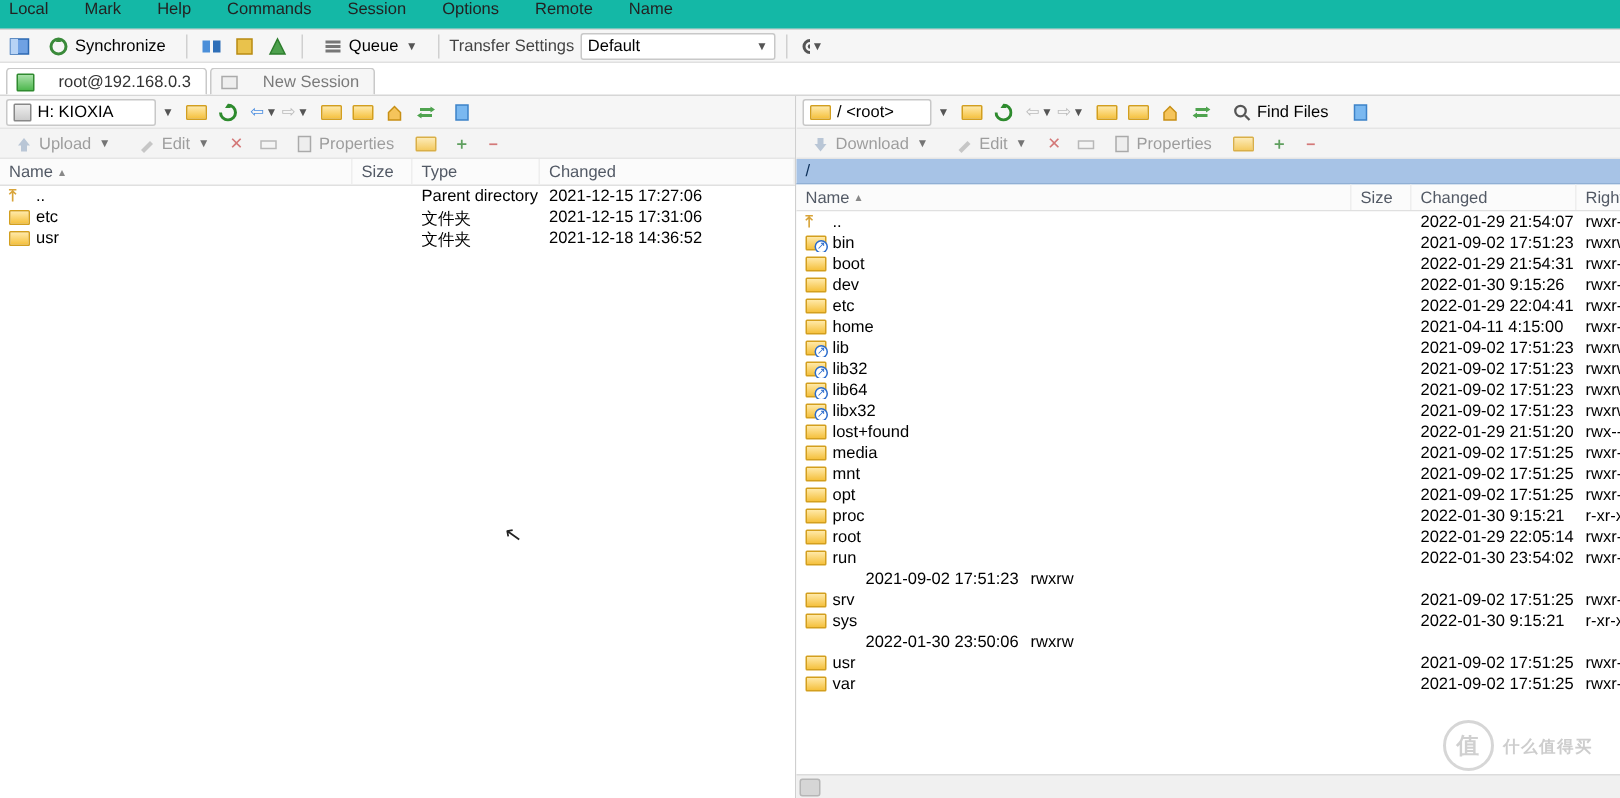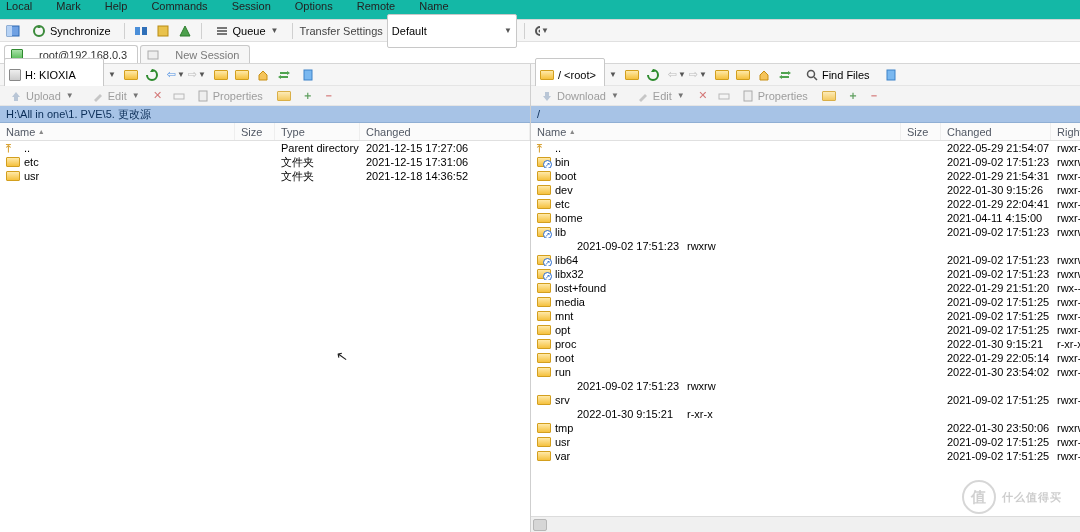--- a/index.html
+++ b/index.html
@@ -7,21 +7,21 @@
 
   
   .menu { background: #14b8a6; border-bottom: 1px solid #d6d6d6; height: 20px; display: flex; align-items: flex-start; padding: 0 6px; gap: 24px; }
   .menu span { color: #222; }
 
   
   .tbar { background: #f6f6f6; border-bottom: 1px solid #e0e0e0; height: 22px; display: flex; align-items: center; padding: 0 4px; gap: 4px; }
   .tbar .sep { width: 1px; height: 16px; background: #d0d0d0; margin: 0 3px; }
   .ibtn { width: 18px; height: 18px; display: flex; align-items: center; justify-content: center; border: 1px solid transparent; border-radius: 2px; }
   .tbtn { display: flex; align-items: center; gap: 4px; padding: 1px 5px; border: 1px solid transparent; border-radius: 2px; height: 18px; }
-  .combo { border: 1px solid #c8c8c8; background: #fff; height: 18px; padding: 16px 4px; display: flex; align-items: center; gap: 4px; border-radius: 2px; }
+  .combo { border: 1px solid #c8c8c8; background: #fff; height: 18px; padding: 0 4px; display: flex; align-items: center; gap: 4px; border-radius: 2px; }
   .drop { color: #555; font-size: 8px; margin-left: 1px; }
 
   
   .sessionrow { background: #fff; border-bottom: 1px solid #d6d6d6; height: 22px; display: flex; align-items: flex-end; padding: 0 4px; gap: 2px; }
   .tab { background: #fff; border: 1px solid #c9c9c9; border-bottom: none; border-radius: 3px 3px 0 0; padding: 2px 10px 2px 6px; display: flex; align-items: center; gap: 16px; color: #333; height: 18px; }
   .tab.dim { color: #7a7a7a; background: #f6f6f6; }
 
   
   .panes { display: flex; height: calc(532px - 20px - 22px - 22px); }
   .pane { display: flex; flex-direction: column; border-right: 1px solid #cfcfcf; background: #fff; }
@@ -231,21 +231,20 @@
           <span>Properties</span>
         </div>
       <div class="sep"></div>
       <div class="ibtn">
           <span class="ic ic-fld"></span>
         </div>
       <div class="sep"></div>
       <div class="ibtn" style="color:#3a8a3a;font-weight:bold;">＋</div>
       <div class="ibtn" style="color:#cc5a5a;font-weight:bold;">－</div>
     </div>
-    <div class="bcrumb">H:\All in one\1. PVE\5. 更改源</div>
     <div class="listhead">
       <div class="c-name">
           <span>Name</span>
           <span class="sortarrow">▴</span>
         </div>
       <div class="c-size">Size</div>
       <div class="c-type">Type</div>
       <div class="c-chg">Changed</div>
     </div>
     <div class="list" id="left-list">
@@ -274,21 +273,21 @@
           </div>
           <div class="c-size"></div>
           <div class="c-type">文件夹</div>
           <div class="c-chg">2021-12-18 14:36:52</div>
         </div>
       </div>
   </div>
 
   <div class="pane right">
     <div class="pathbar">
-      <div class="combo" style="width:70px;">
+      <div class="combo" style="width:86px;">
         <span class="ic ic-fld"></span>
         <span>/ &lt;root&gt;</span>
       </div>
       <span class="drop">▼</span>
       <div class="sep"></div>
       <div class="ibtn">
           <span class="ic ic-fld"></span>
         </div>
       <div class="ibtn">
           <svg width="12" height="12">
@@ -378,21 +377,21 @@
       <div class="r-chg">Changed</div>
       <div class="r-rights">Rights</div>
     </div>
     <div class="list" id="right-list">
         <div class="row">
           <div class="r-name">
             <span class="ic ic-up">⤒</span>
             <span>..</span>
           </div>
           <div class="r-size"></div>
-          <div class="r-chg">2022-05-29 21:54:07</div>
+          <div class="r-chg">2022-01-29 21:54:07</div>
           <div class="r-rights">rwxr-x</div>
         </div>
         <div class="row">
           <div class="r-name">
             <span class="ic ic-fld-lnk"></span>
             <span>bin</span>
           </div>
           <div class="r-size"></div>
           <div class="r-chg">2021-09-02 17:51:23</div>
           <div class="r-rights">rwxrw</div>
@@ -436,20 +435,24 @@
         <div class="row">
           <div class="r-name">
             <span class="ic ic-fld-lnk"></span>
             <span>lib</span>
           </div>
           <div class="r-size"></div>
           <div class="r-chg">2021-09-02 17:51:23</div>
           <div class="r-rights">rwxrw</div>
         </div>
         <div class="row">
+          <div class="r-name">
+            <span class="ic ic-fld-lnk"></span>
+            <span>lib32</span>
+          </div>
           <div class="r-size"></div>
           <div class="r-chg">2021-09-02 17:51:23</div>
           <div class="r-rights">rwxrw</div>
         </div>
         <div class="row">
           <div class="r-name">
             <span class="ic ic-fld-lnk"></span>
             <span>lib64</span>
           </div>
           <div class="r-size"></div>
@@ -536,29 +539,29 @@
         <div class="row">
           <div class="r-name">
             <span class="ic ic-fld"></span>
             <span>srv</span>
           </div>
           <div class="r-size"></div>
           <div class="r-chg">2021-09-02 17:51:25</div>
           <div class="r-rights">rwxr-x</div>
         </div>
         <div class="row">
+          <div class="r-name">
+            <span class="ic ic-fld"></span>
+            <span>sys</span>
+          </div>
           <div class="r-size"></div>
           <div class="r-chg">2022-01-30 9:15:21</div>
           <div class="r-rights">r-xr-x</div>
         </div>
         <div class="row">
-          <div class="r-name">
-            <span class="ic ic-fld"></span>
-            <span>tmp</span>
-          </div>
           <div class="r-size"></div>
           <div class="r-chg">2022-01-30 23:50:06</div>
           <div class="r-rights">rwxrw</div>
         </div>
         <div class="row">
           <div class="r-name">
             <span class="ic ic-fld"></span>
             <span>usr</span>
           </div>
           <div class="r-size"></div>

